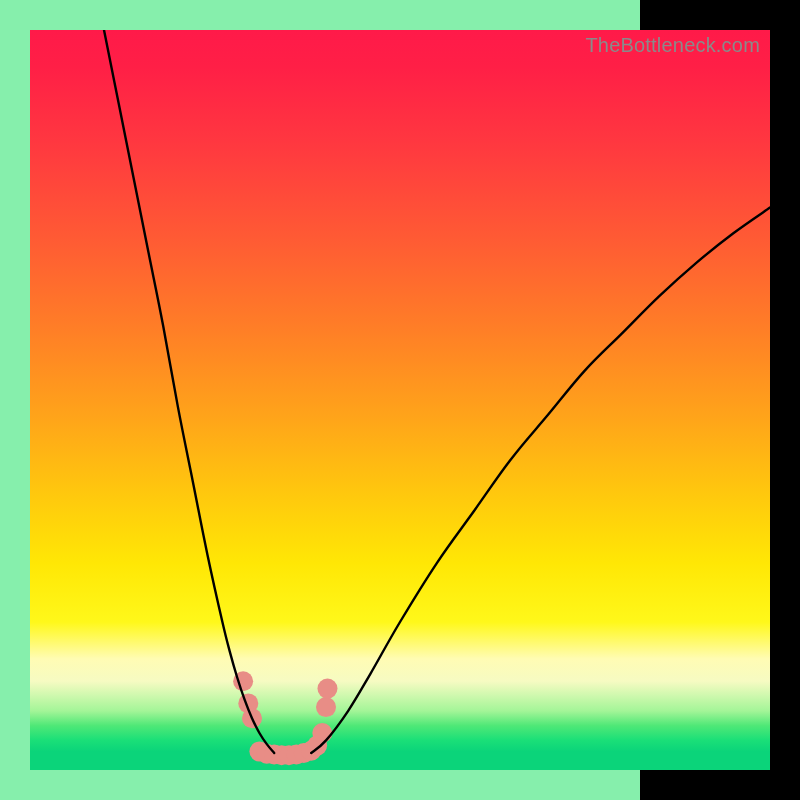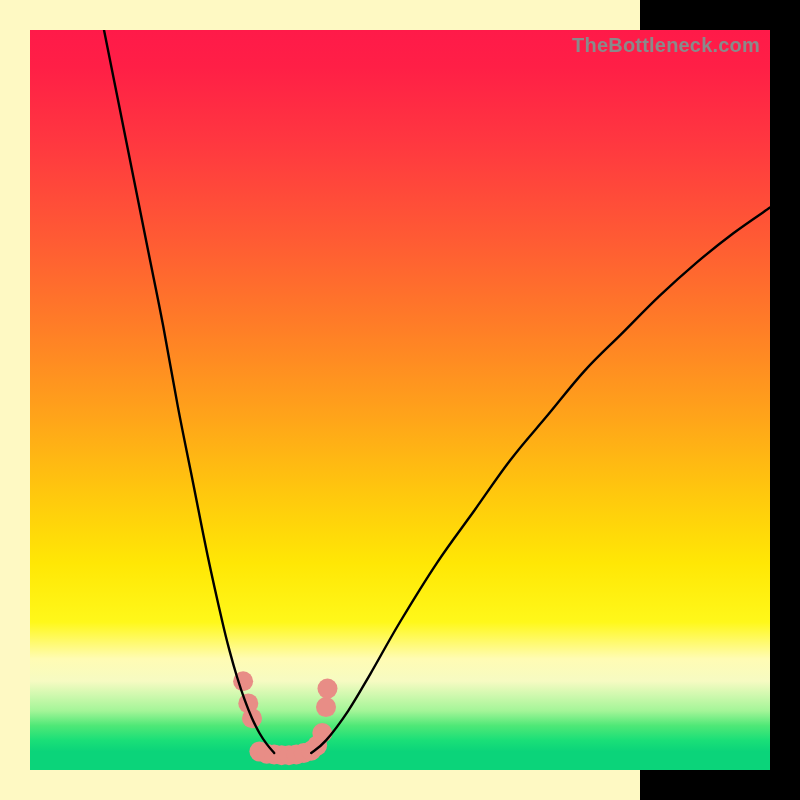--- a/index.html
+++ b/index.html
@@ -8,22 +8,21 @@
     width: 800px;
     height: 800px;
     background: #000;
     overflow: hidden;
     font-family: Arial, Helvetica, sans-serif;
   }
   .frame {
     position: relative;
     width: 640px;
     height: 800px;
-    background: #fef9c3;
-    font-weight: bold;
+    background: #86efac;
   }
   .plot {
     position: absolute;
     left: 30px;
     top: 30px;
     width: 740px;
     height: 740px;
     
     background: linear-gradient(
       to bottom,

